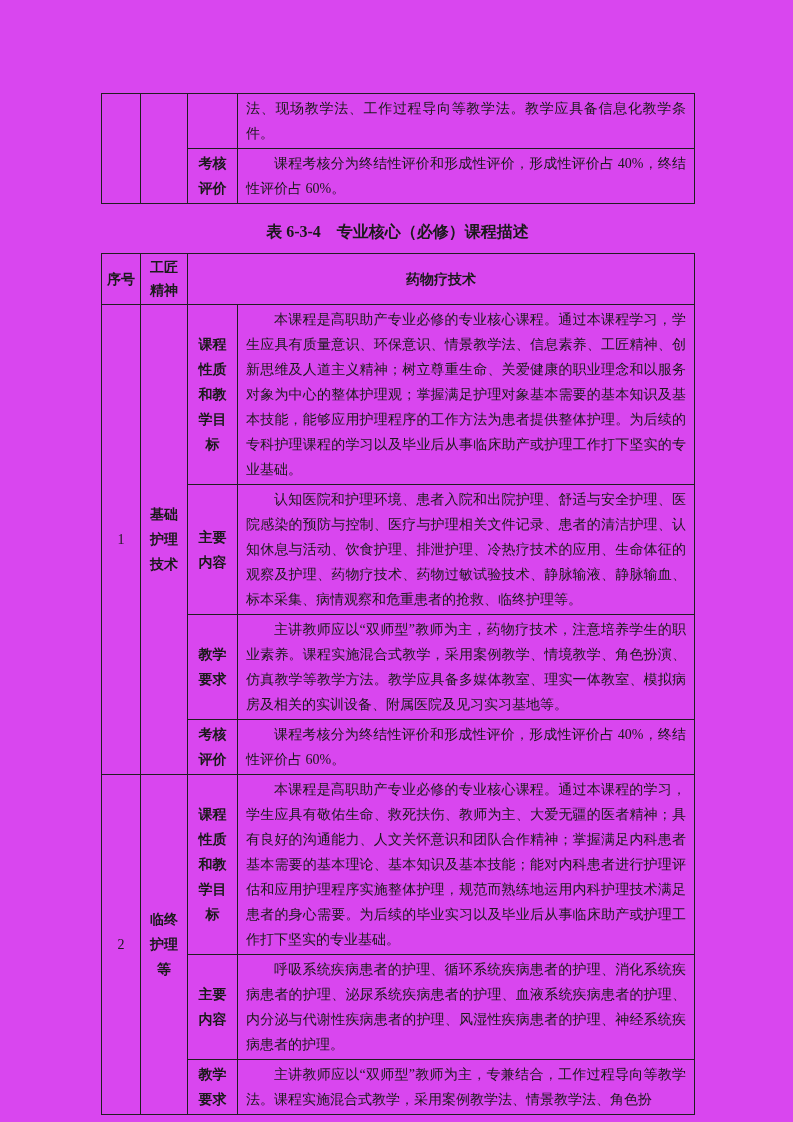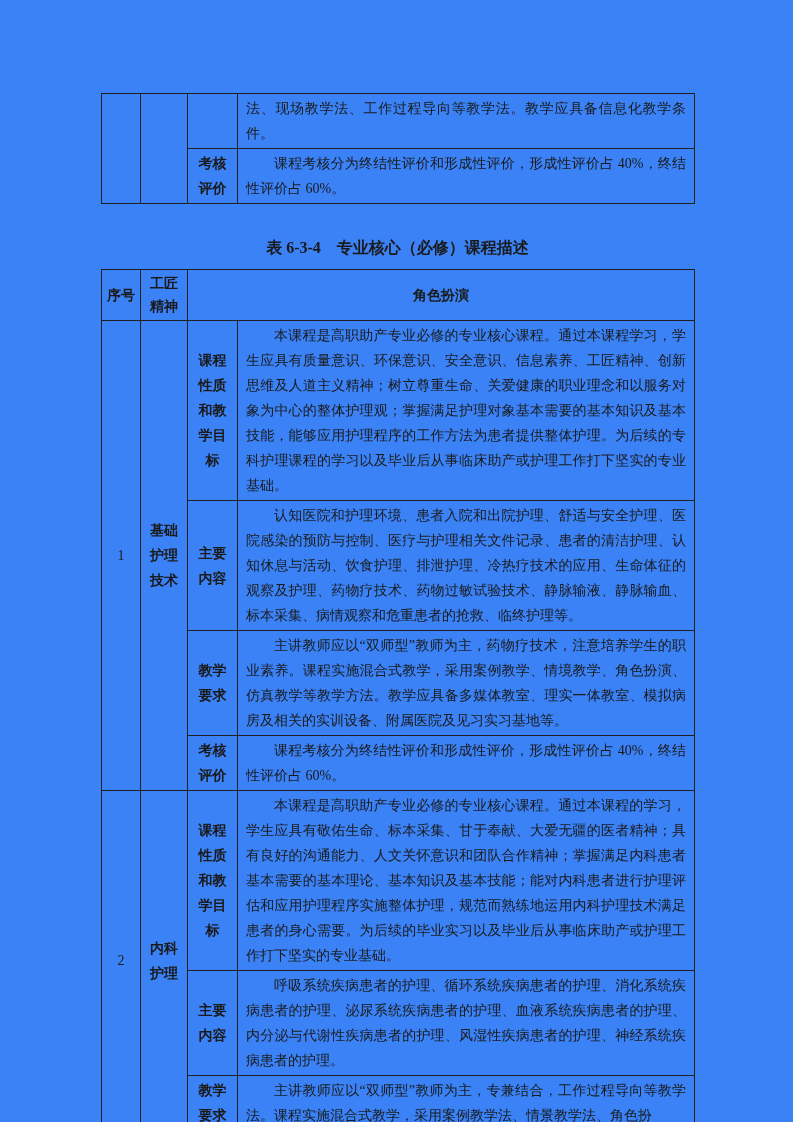--- a/index.html
+++ b/index.html
@@ -4,21 +4,21 @@
 <style>
   html, body {
     margin: 0;
     padding: 0;
     background: #ffffff;
   }
   .page {
     position: relative;
     width: 793px;
     height: 1122px;
-    background: #3b82f6;
+    background: #d946ef;
     overflow: hidden;
     font-family: "Liberation Serif", "DejaVu Serif", serif;
     color: #1a1a1a;
     box-sizing: border-box;
     padding-top: 93px;
   }
   .content {
     width: 593px;
     margin-left: 101px;
   }
@@ -67,21 +67,21 @@
     text-align: center;
     line-height: 23px;
     padding: 2px 4px;
     word-break: break-all;
   }
   .table-title {
     text-align: center;
     font-weight: bold;
     font-size: 16px;
     line-height: 24px;
-    margin: 32px 0 9px 0;
+    margin: 16px 0 9px 0;
     width: 593px;
   }
 </style>
 </head>
 <body>
 
 <div class="page">
   <div class="content">
 
     <table class="tbl">
@@ -115,29 +115,29 @@
       <colgroup>
         <col style="width:39px">
         <col style="width:47px">
         <col style="width:50px">
         <col style="width:457px">
       </colgroup>
       <tbody>
         <tr class="header-row">
           <td>序号</td>
           <td>工匠精神</td>
-          <td colspan="2">角色扮演</td>
+          <td colspan="2">药物疗技术</td>
         </tr>
 
         <tr>
           <td rowspan="4" class="num-cell">1</td>
           <td rowspan="4" class="name-cell">基础护理技术</td>
           <td class="label-cell">课程性质和教学目标</td>
           <td class="content-cell">
-            <div class="para">本课程是高职助产专业必修的专业核心课程。通过本课程学习，学生应具有质量意识、环保意识、安全意识、信息素养、工匠精神、创新思维及人道主义精神；树立尊重生命、关爱健康的职业理念和以服务对象为中心的整体护理观；掌握满足护理对象基本需要的基本知识及基本技能，能够应用护理程序的工作方法为患者提供整体护理。为后续的专科护理课程的学习以及毕业后从事临床助产或护理工作打下坚实的专业基础。</div>
+            <div class="para">本课程是高职助产专业必修的专业核心课程。通过本课程学习，学生应具有质量意识、环保意识、情景教学法、信息素养、工匠精神、创新思维及人道主义精神；树立尊重生命、关爱健康的职业理念和以服务对象为中心的整体护理观；掌握满足护理对象基本需要的基本知识及基本技能，能够应用护理程序的工作方法为患者提供整体护理。为后续的专科护理课程的学习以及毕业后从事临床助产或护理工作打下坚实的专业基础。</div>
           </td>
         </tr>
         <tr>
           <td class="label-cell">主要内容</td>
           <td class="content-cell">
             <div class="para">认知医院和护理环境、患者入院和出院护理、舒适与安全护理、医院感染的预防与控制、医疗与护理相关文件记录、患者的清洁护理、认知休息与活动、饮食护理、排泄护理、冷热疗技术的应用、生命体征的观察及护理、药物疗技术、药物过敏试验技术、静脉输液、静脉输血、标本采集、病情观察和危重患者的抢救、临终护理等。</div>
           </td>
         </tr>
         <tr>
           <td class="label-cell">教学要求</td>
@@ -147,24 +147,24 @@
         </tr>
         <tr>
           <td class="label-cell">考核评价</td>
           <td class="content-cell">
             <div class="para">课程考核分为终结性评价和形成性评价，形成性评价占 40%，终结性评价占 60%。</div>
           </td>
         </tr>
 
         <tr>
           <td rowspan="3" class="num-cell">2</td>
-          <td rowspan="3" class="name-cell">内科护理</td>
+          <td rowspan="3" class="name-cell">临终护理等</td>
           <td class="label-cell">课程性质和教学目标</td>
           <td class="content-cell">
-            <div class="para">本课程是高职助产专业必修的专业核心课程。通过本课程的学习，学生应具有敬佑生命、标本采集、甘于奉献、大爱无疆的医者精神；具有良好的沟通能力、人文关怀意识和团队合作精神；掌握满足内科患者基本需要的基本理论、基本知识及基本技能；能对内科患者进行护理评估和应用护理程序实施整体护理，规范而熟练地运用内科护理技术满足患者的身心需要。为后续的毕业实习以及毕业后从事临床助产或护理工作打下坚实的专业基础。</div>
+            <div class="para">本课程是高职助产专业必修的专业核心课程。通过本课程的学习，学生应具有敬佑生命、救死扶伤、教师为主、大爱无疆的医者精神；具有良好的沟通能力、人文关怀意识和团队合作精神；掌握满足内科患者基本需要的基本理论、基本知识及基本技能；能对内科患者进行护理评估和应用护理程序实施整体护理，规范而熟练地运用内科护理技术满足患者的身心需要。为后续的毕业实习以及毕业后从事临床助产或护理工作打下坚实的专业基础。</div>
           </td>
         </tr>
         <tr>
           <td class="label-cell">主要内容</td>
           <td class="content-cell">
             <div class="para">呼吸系统疾病患者的护理、循环系统疾病患者的护理、消化系统疾病患者的护理、泌尿系统疾病患者的护理、血液系统疾病患者的护理、内分泌与代谢性疾病患者的护理、风湿性疾病患者的护理、神经系统疾病患者的护理。</div>
           </td>
         </tr>
         <tr>
           <td class="label-cell">教学要求</td>

